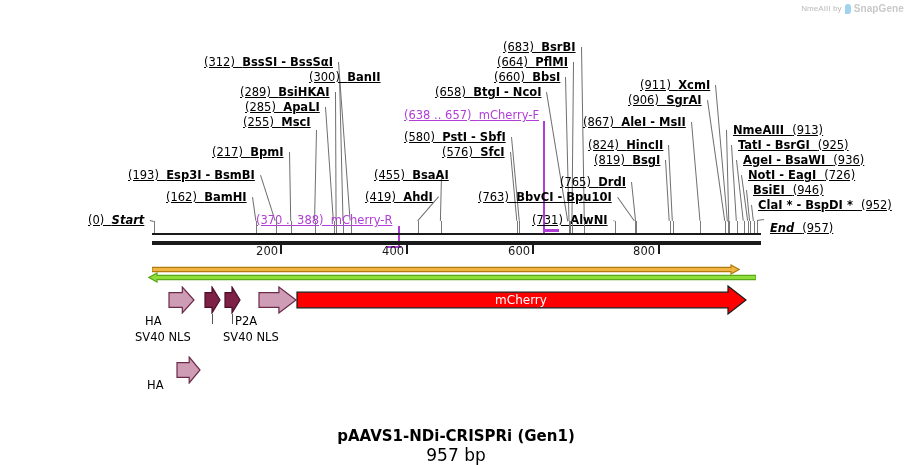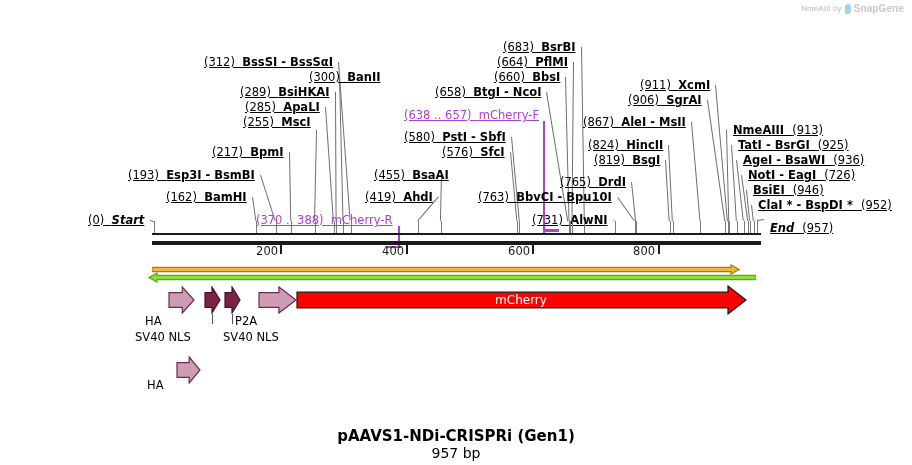--- a/index.html
+++ b/index.html
@@ -68,21 +68,21 @@
   }
 
   
   .title{
     position:absolute;width:912px;text-align:center;
     font-size:15px;font-weight:bold;color:#000;
     font-family:"DejaVu Sans",sans-serif;
   }
   .subtitle{
     position:absolute;width:912px;text-align:center;
-    font-size:14px;color:#000;
+    font-size:17px;color:#000;
     font-family:"DejaVu Sans",sans-serif;
   }
 </style>
 </head>
 <body>
 
 <div id="map"></div>
 
 <div class="watermark">
   <span>NmeAIII by</span>

